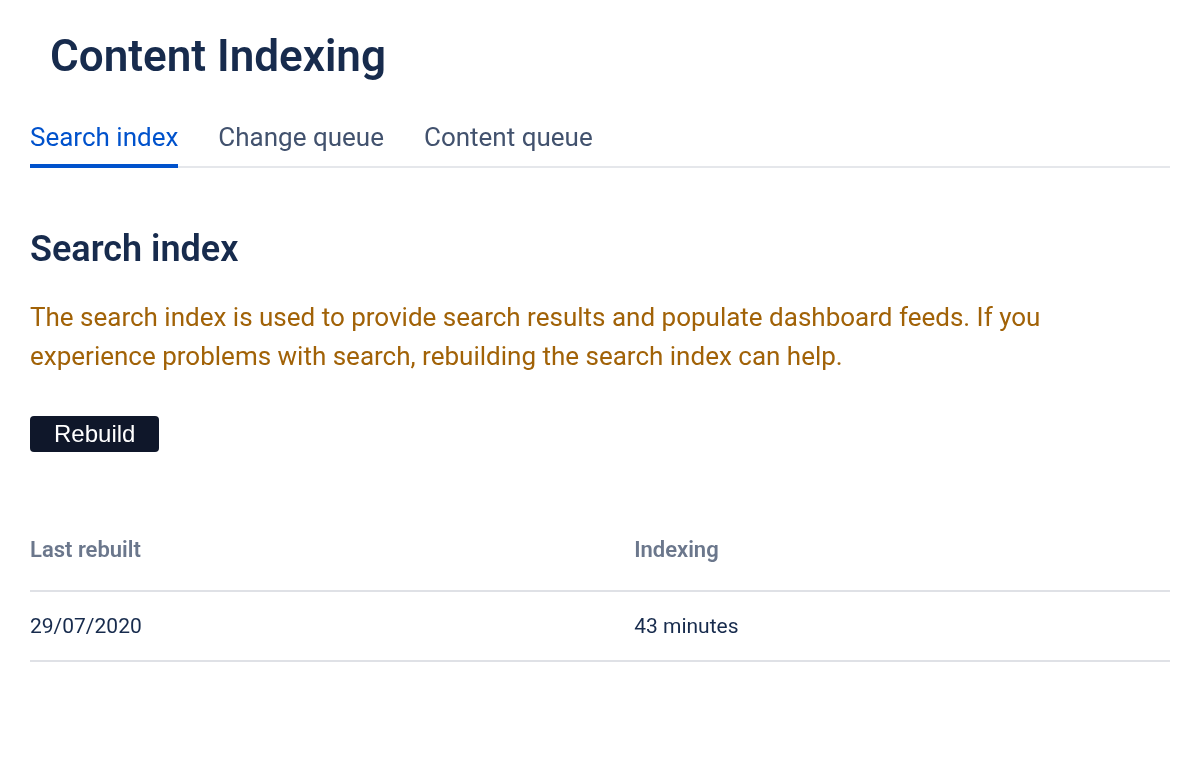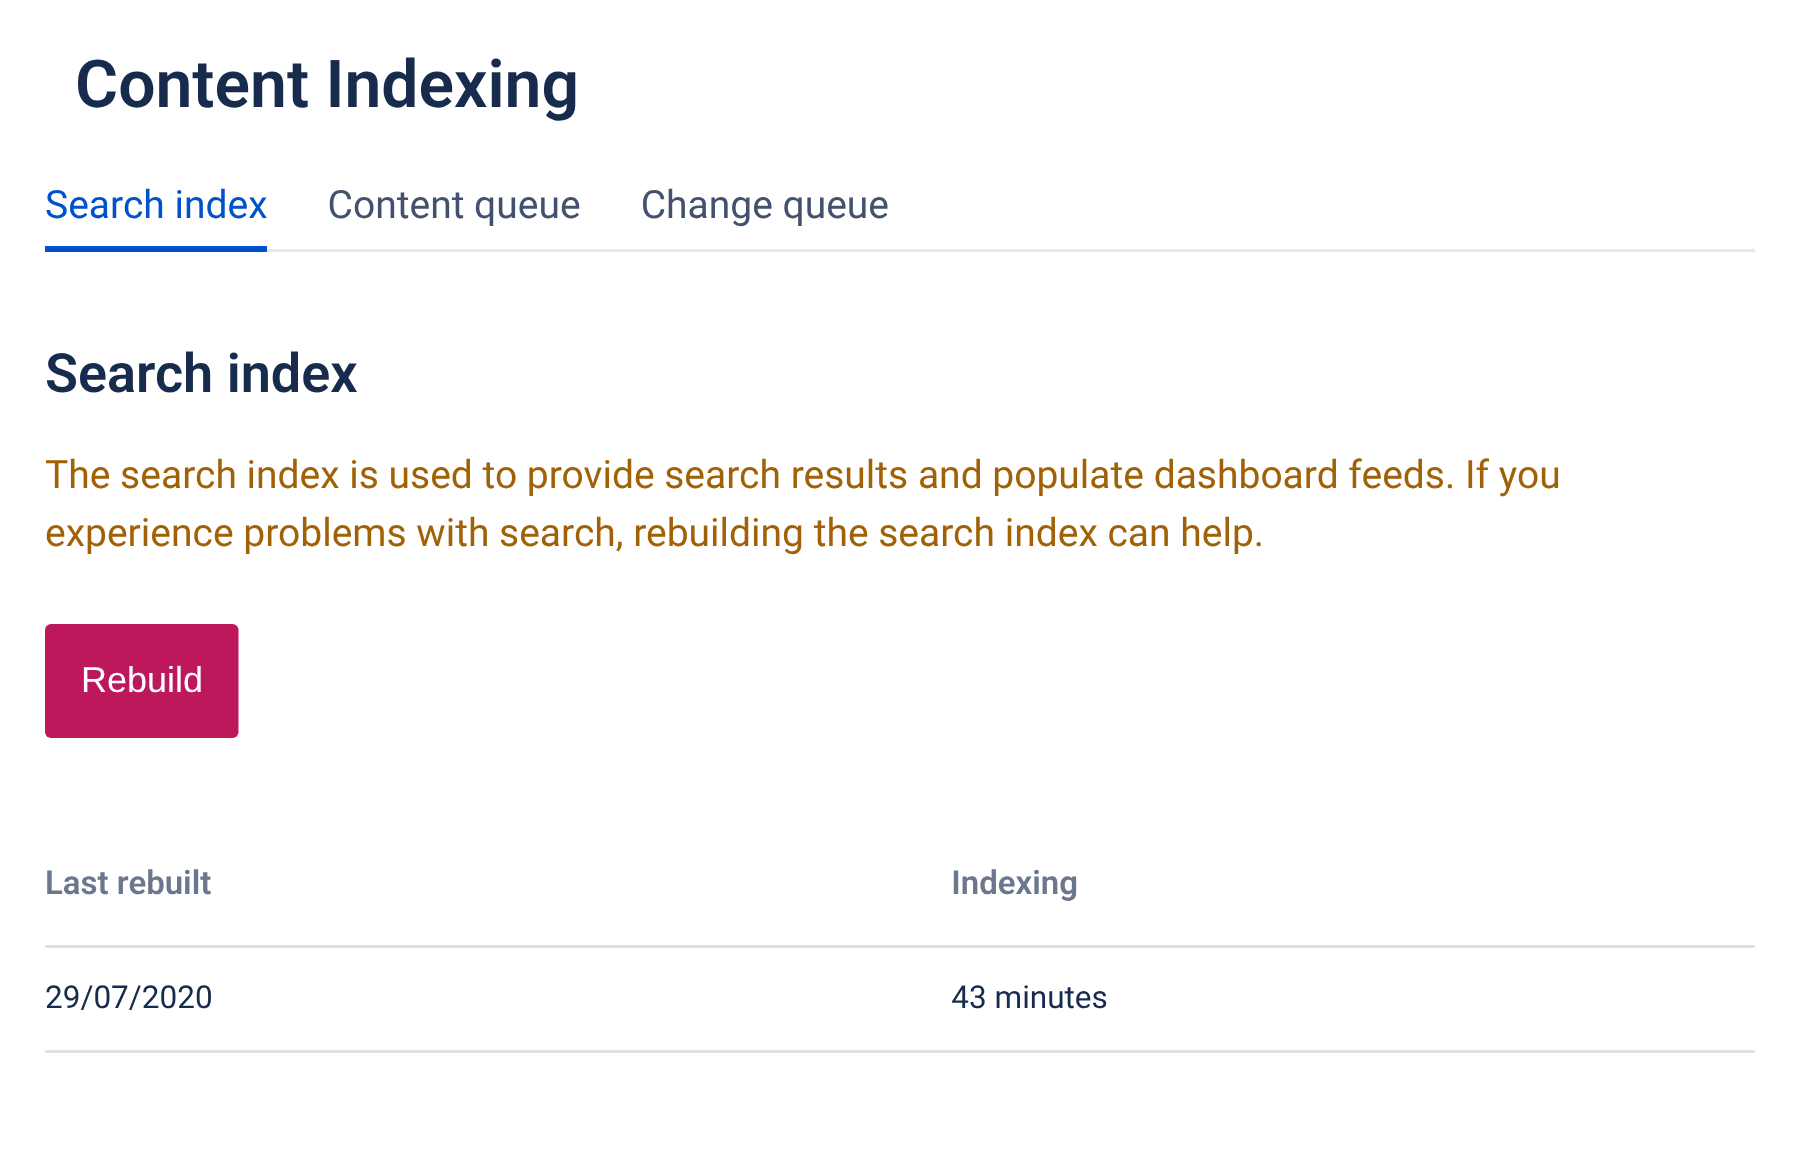--- a/index.html
+++ b/index.html
@@ -53,26 +53,26 @@
       margin-bottom: 28px;
     }
     .description {
       font-size: 26px;
       color: #a16207;
       line-height: 1.5;
       margin-bottom: 40px;
       max-width: 1130px;
     }
     .rebuild-btn {
-      background: #be185d;
+      background: #0f172a;
       color: #ffffff;
       border: none;
       border-radius: 4px;
       font-size: 24px;
-      padding: 24px 24px;
+      padding: 4px 24px;
       cursor: pointer;
       font-weight: 400;
       margin-bottom: 85px;
     }
     .info-table {
       width: 100%;
       border-collapse: collapse;
     }
     .info-table th {
       text-align: left;
@@ -97,22 +97,22 @@
   </style>
 </head>
 <body>
 
 
 
 <h1 class="page-title">Content Indexing</h1>
 
 <div class="tabs">
   <div class="tab active">Search index</div>
+  <div class="tab">Change queue</div>
   <div class="tab">Content queue</div>
-  <div class="tab">Change queue</div>
 </div>
 
 <h2 class="section-title">Search index</h2>
 
 <p class="description">The search index is used to provide search results and populate dashboard feeds. If you experience problems with search, rebuilding the search index can help.</p>
 
 <button class="rebuild-btn">Rebuild</button>
 
 <table class="info-table">
   <thead>

